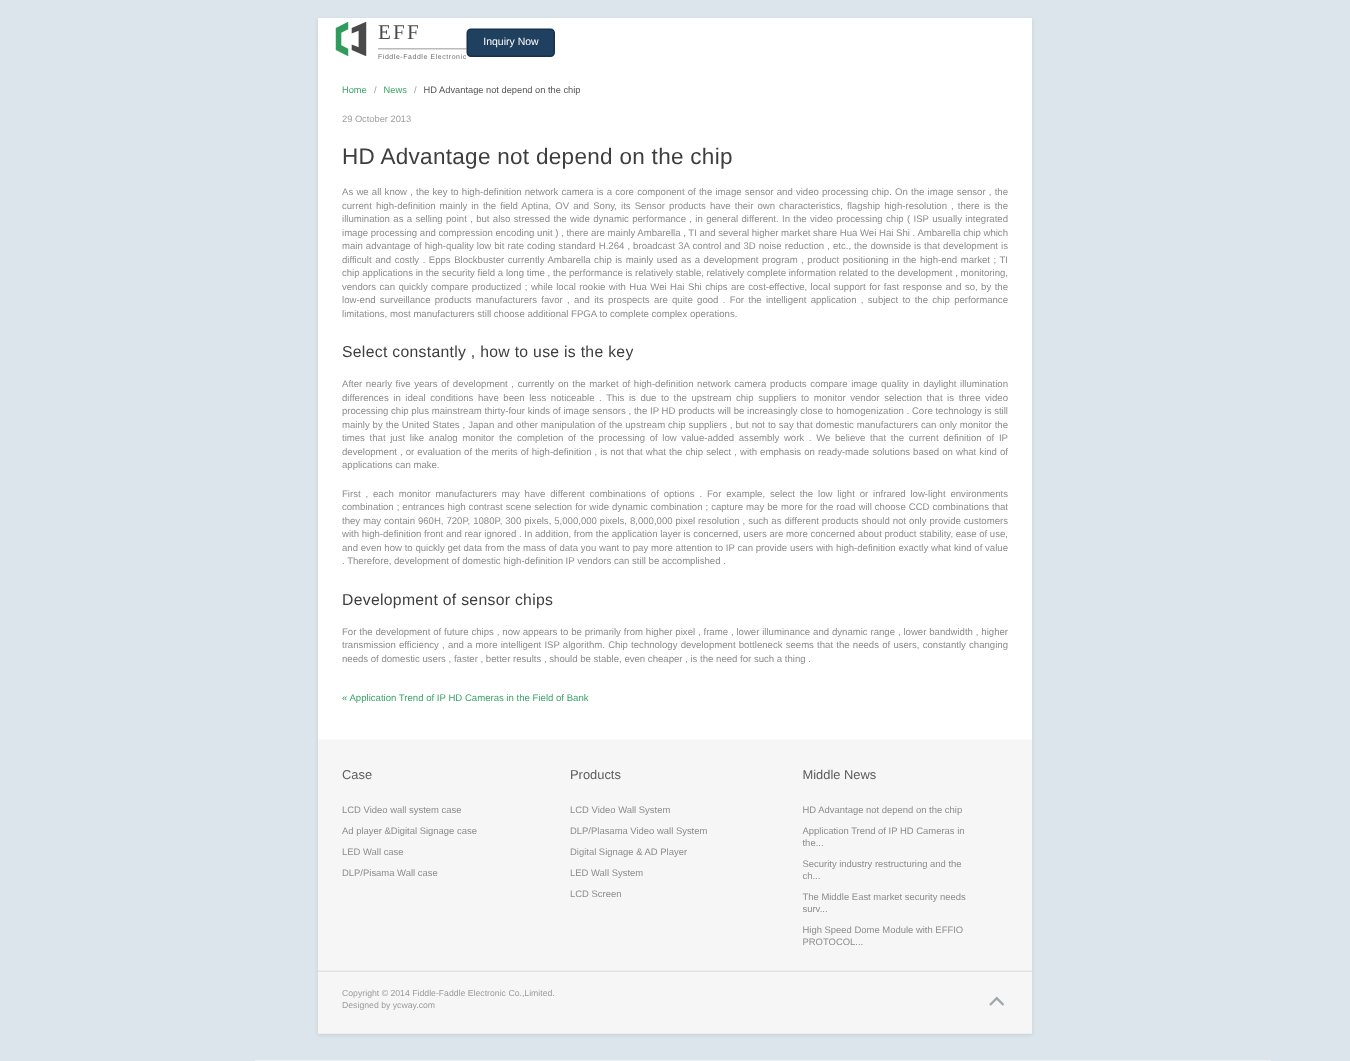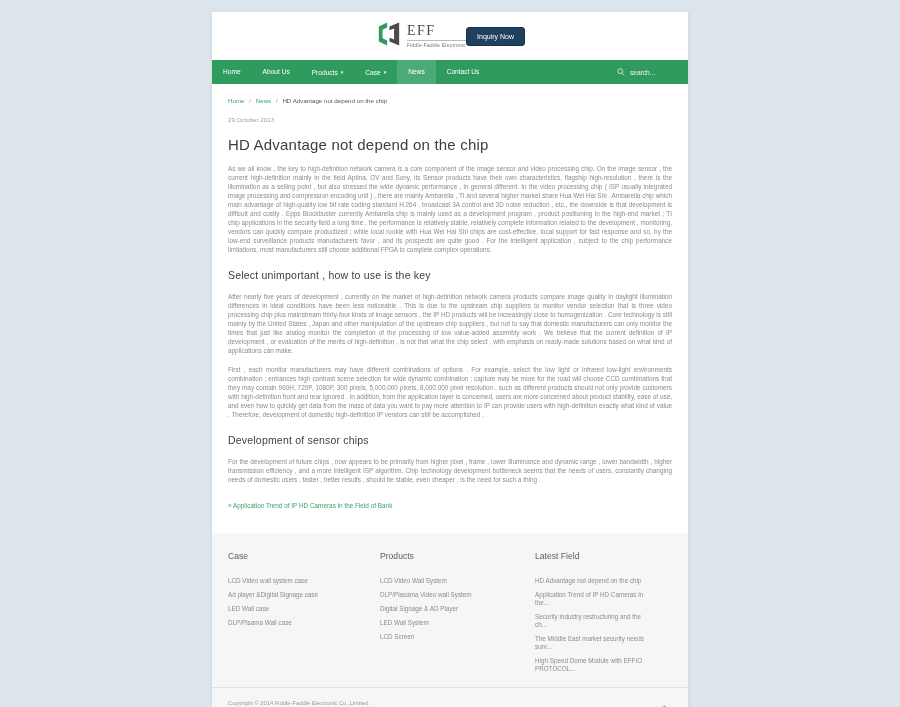--- a/index.html
+++ b/index.html
@@ -9,22 +9,22 @@
     font-family:"Liberation Sans", sans-serif;
     -webkit-font-smoothing:antialiased;
   }
   .page {
     width:476px; margin:12px auto; background:#ffffff;
     box-shadow:0 1px 3px rgba(0,0,0,.10);
   }
 
   
   .header {
-    height:48px; display:flex; align-items:center;
-    justify-content:center; padding:0 8px 0 10px;
+    height:32px; display:flex; align-items:center;
+    justify-content:flex-start; padding:0 8px 0 10px;
   }
   .logo { display:flex; align-items:center; }
   .logo-text { margin-left:6px; }
   .logo-title {
     font-family:"Liberation Serif", serif; font-size:14px;
     color:#4a4a4a; letter-spacing:1.5px; line-height:14px;
   }
   .logo-sub {
     font-size:4.6px; color:#6b6b6b; letter-spacing:.4px; margin-top:2px;
     border-top:1px solid #bbb; padding-top:1.5px;
@@ -114,52 +114,37 @@
         </svg>
       </span>
       <span class="logo-text">
         <div class="logo-title">EFF</div>
         <div class="logo-sub">Fiddle-Faddle Electronic</div>
       </span>
     </div>
     <button class="inquiry-btn">Inquiry Now</button>
   </div>
 
-  <div class="nav">
-    <a class="nav-item">Home</a>
-    <a class="nav-item">About Us</a>
-    <a class="nav-item"><span>Products</span><span class="caret">▾</span></a>
-    <a class="nav-item"><span>Case</span><span class="caret">▾</span></a>
-    <a class="nav-item active">News</a>
-    <a class="nav-item">Contact Us</a>
-    <div class="nav-search">
-      <svg width="8" height="8" viewBox="0 0 10 10">
-        <circle cx="4" cy="4" r="3" fill="none" stroke="rgba(255,255,255,.85)" stroke-width="1"></circle>
-        <line x1="6.3" y1="6.3" x2="9" y2="9" stroke="rgba(255,255,255,.85)" stroke-width="1"></line>
-      </svg>
-      <input class="search-input" placeholder="search..." style="">
-    </div>
-  </div>
 
   <div class="content">
     <div class="breadcrumb">
       <a>Home</a>
       <span class="sep">/</span>
       <a>News</a>
       <span class="sep">/</span>
       <span class="current">HD Advantage not depend on the chip</span>
     </div>
 
     <div class="date">29 October 2013</div>
 
     <h1 class="title">HD Advantage not depend on the chip</h1>
 
     <p>As we all know , the key to high-definition network camera is a core component of the image sensor and video processing chip. On the image sensor , the current high-definition mainly in the field Aptina, OV and Sony, its Sensor products have their own characteristics, flagship high-resolution , there is the illumination as a selling point , but also stressed the wide dynamic performance , in general different. In the video processing chip ( ISP usually integrated image processing and compression encoding unit ) , there are mainly Ambarella , TI and several higher market share Hua Wei Hai Shi . Ambarella chip which main advantage of high-quality low bit rate coding standard H.264 , broadcast 3A control and 3D noise reduction , etc., the downside is that development is difficult and costly . Epps Blockbuster currently Ambarella chip is mainly used as a development program , product positioning in the high-end market ; TI chip applications in the security field a long time , the performance is relatively stable, relatively complete information related to the development , monitoring, vendors can quickly compare productized ; while local rookie with Hua Wei Hai Shi chips are cost-effective, local support for fast response and so, by the low-end surveillance products manufacturers favor , and its prospects are quite good . For the intelligent application , subject to the chip performance limitations, most manufacturers still choose additional FPGA to complete complex operations.</p>
 
-    <h2 class="section">Select unimportant , how to use is the key</h2>
+    <h2 class="section">Select constantly , how to use is the key</h2>
 
     <p>After nearly five years of development , currently on the market of high-definition network camera products compare image quality in daylight illumination differences in ideal conditions have been less noticeable . This is due to the upstream chip suppliers to monitor vendor selection that is three video processing chip plus mainstream thirty-four kinds of image sensors , the IP HD products will be increasingly close to homogenization . Core technology is still mainly by the United States , Japan and other manipulation of the upstream chip suppliers , but not to say that domestic manufacturers can only monitor the times that just like analog monitor the completion of the processing of low value-added assembly work . We believe that the current definition of IP development , or evaluation of the merits of high-definition , is not that what the chip select , with emphasis on ready-made solutions based on what kind of applications can make.</p>
 
     <p>First , each monitor manufacturers may have different combinations of options . For example, select the low light or infrared low-light environments combination ; entrances high contrast scene selection for wide dynamic combination ; capture may be more for the road will choose CCD combinations that they may contain 960H, 720P, 1080P, 300 pixels, 5,000,000 pixels, 8,000,000 pixel resolution , such as different products should not only provide customers with high-definition front and rear ignored . In addition, from the application layer is concerned, users are more concerned about product stability, ease of use, and even how to quickly get data from the mass of data you want to pay more attention to IP can provide users with high-definition exactly what kind of value . Therefore, development of domestic high-definition IP vendors can still be accomplished .</p>
 
     <h2 class="section">Development of sensor chips</h2>
 
     <p>For the development of future chips , now appears to be primarily from higher pixel , frame , lower illuminance and dynamic range , lower bandwidth , higher transmission efficiency , and a more intelligent ISP algorithm. Chip technology development bottleneck seems that the needs of users, constantly changing needs of domestic users , faster , better results , should be stable, even cheaper , is the need for such a thing .</p>
 
     <a class="prev-link">« Application Trend of IP HD Cameras in the Field of Bank</a>
@@ -176,21 +161,21 @@
       </div>
       <div class="fcol fcol-products">
         <h3>Products</h3>
         <a>LCD Video Wall System</a>
         <a>DLP/Plasama Video wall System</a>
         <a>Digital Signage &amp; AD Player</a>
         <a>LED Wall System</a>
         <a>LCD Screen</a>
       </div>
       <div class="fcol fcol-news">
-        <h3>Latest Field</h3>
+        <h3>Middle News</h3>
         <a>HD Advantage not depend on the chip</a>
         <a>Application Trend of IP HD Cameras in the...</a>
         <a>Security industry restructuring and the ch...</a>
         <a>The Middle East market security needs surv...</a>
         <a>High Speed Dome Module with EFFIO PROTOCOL...</a>
       </div>
     </div>
 
     <div class="footer-bottom">
       <div class="copyright">

